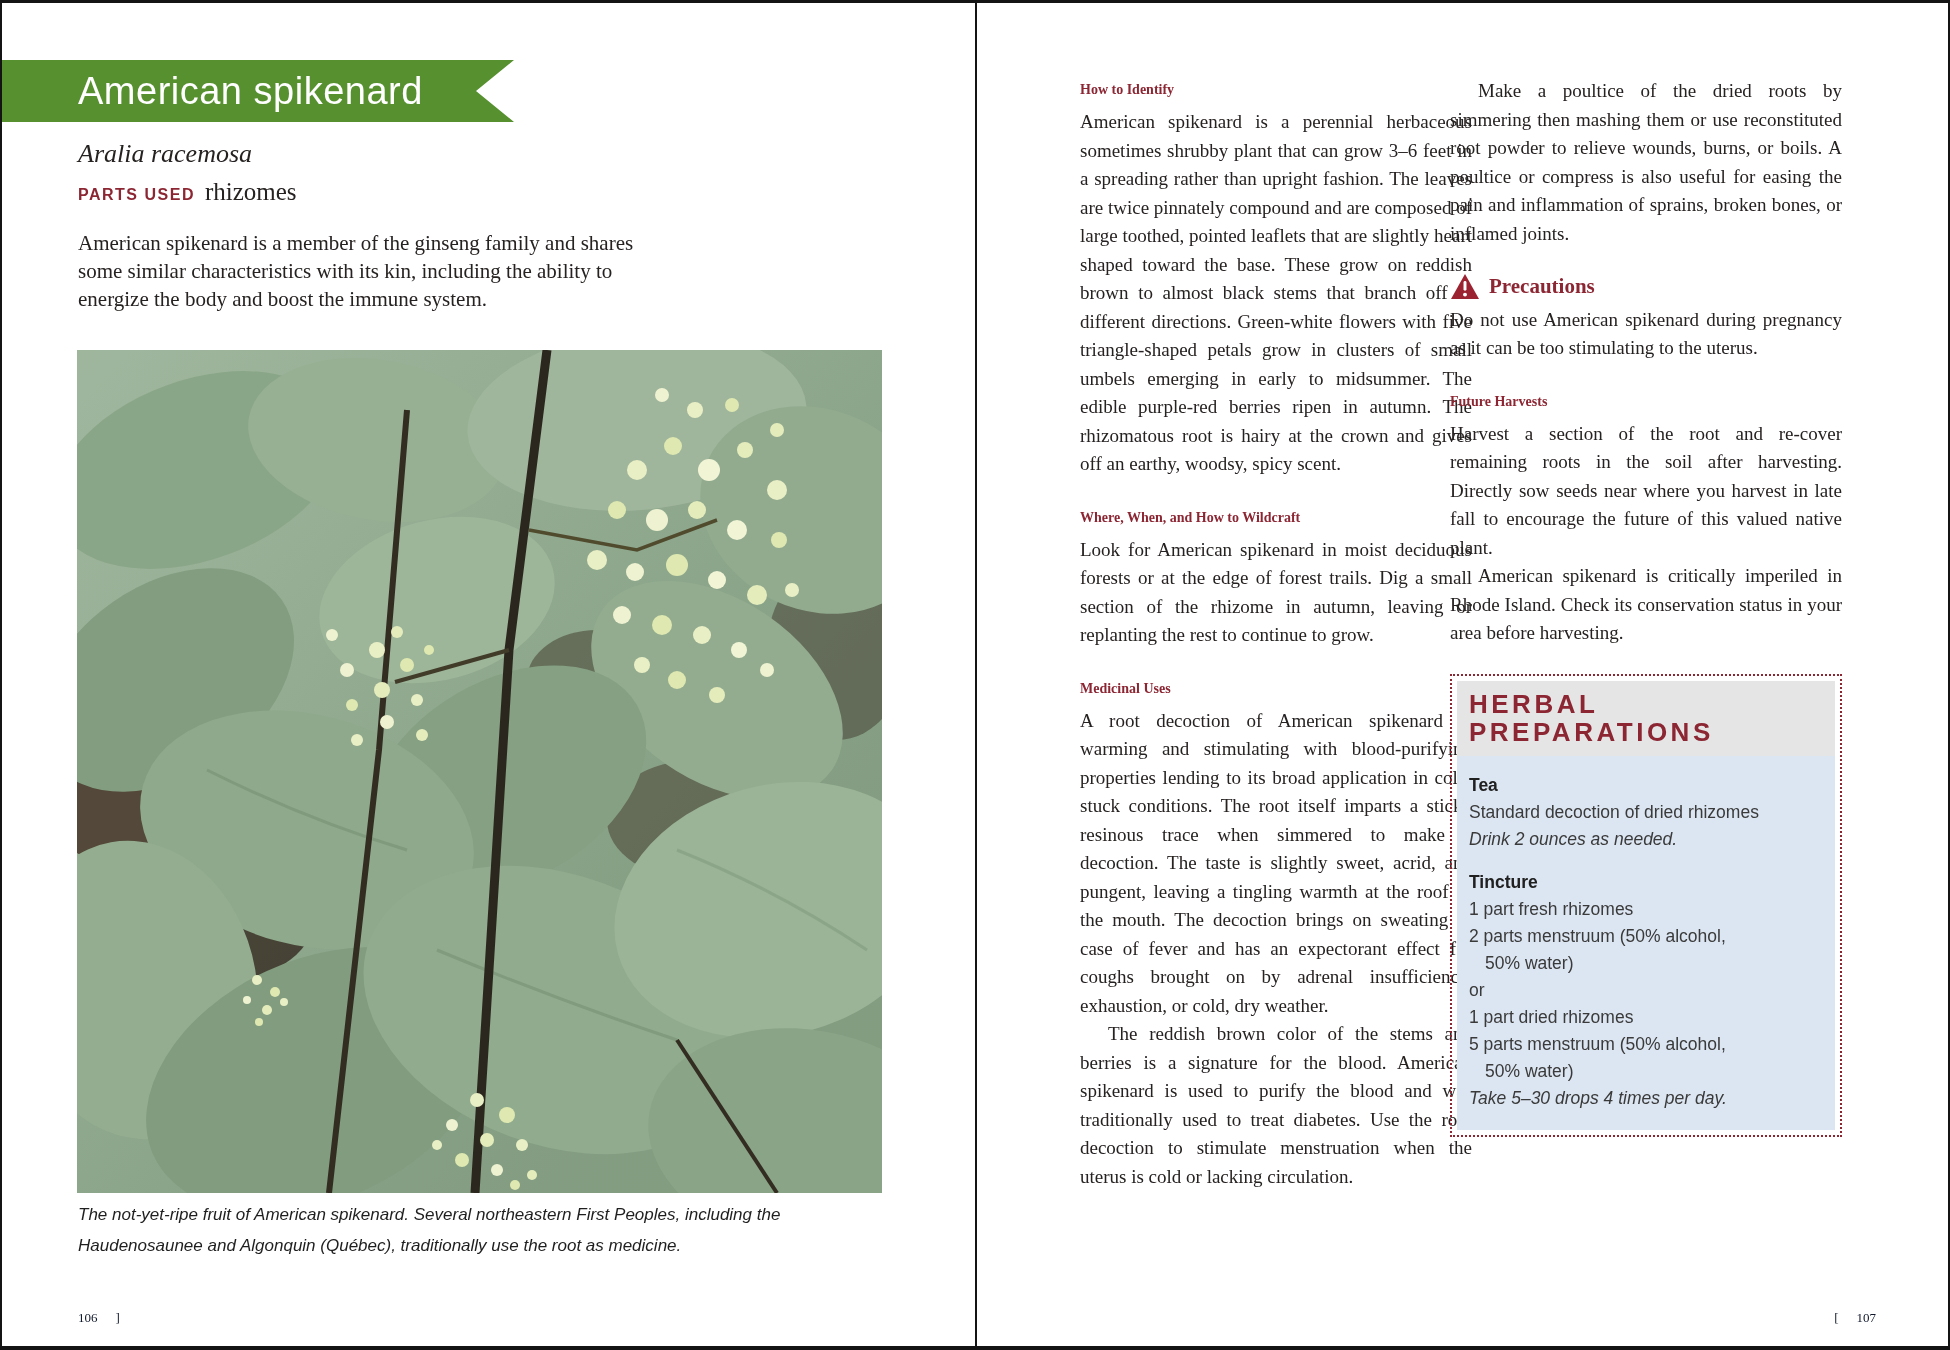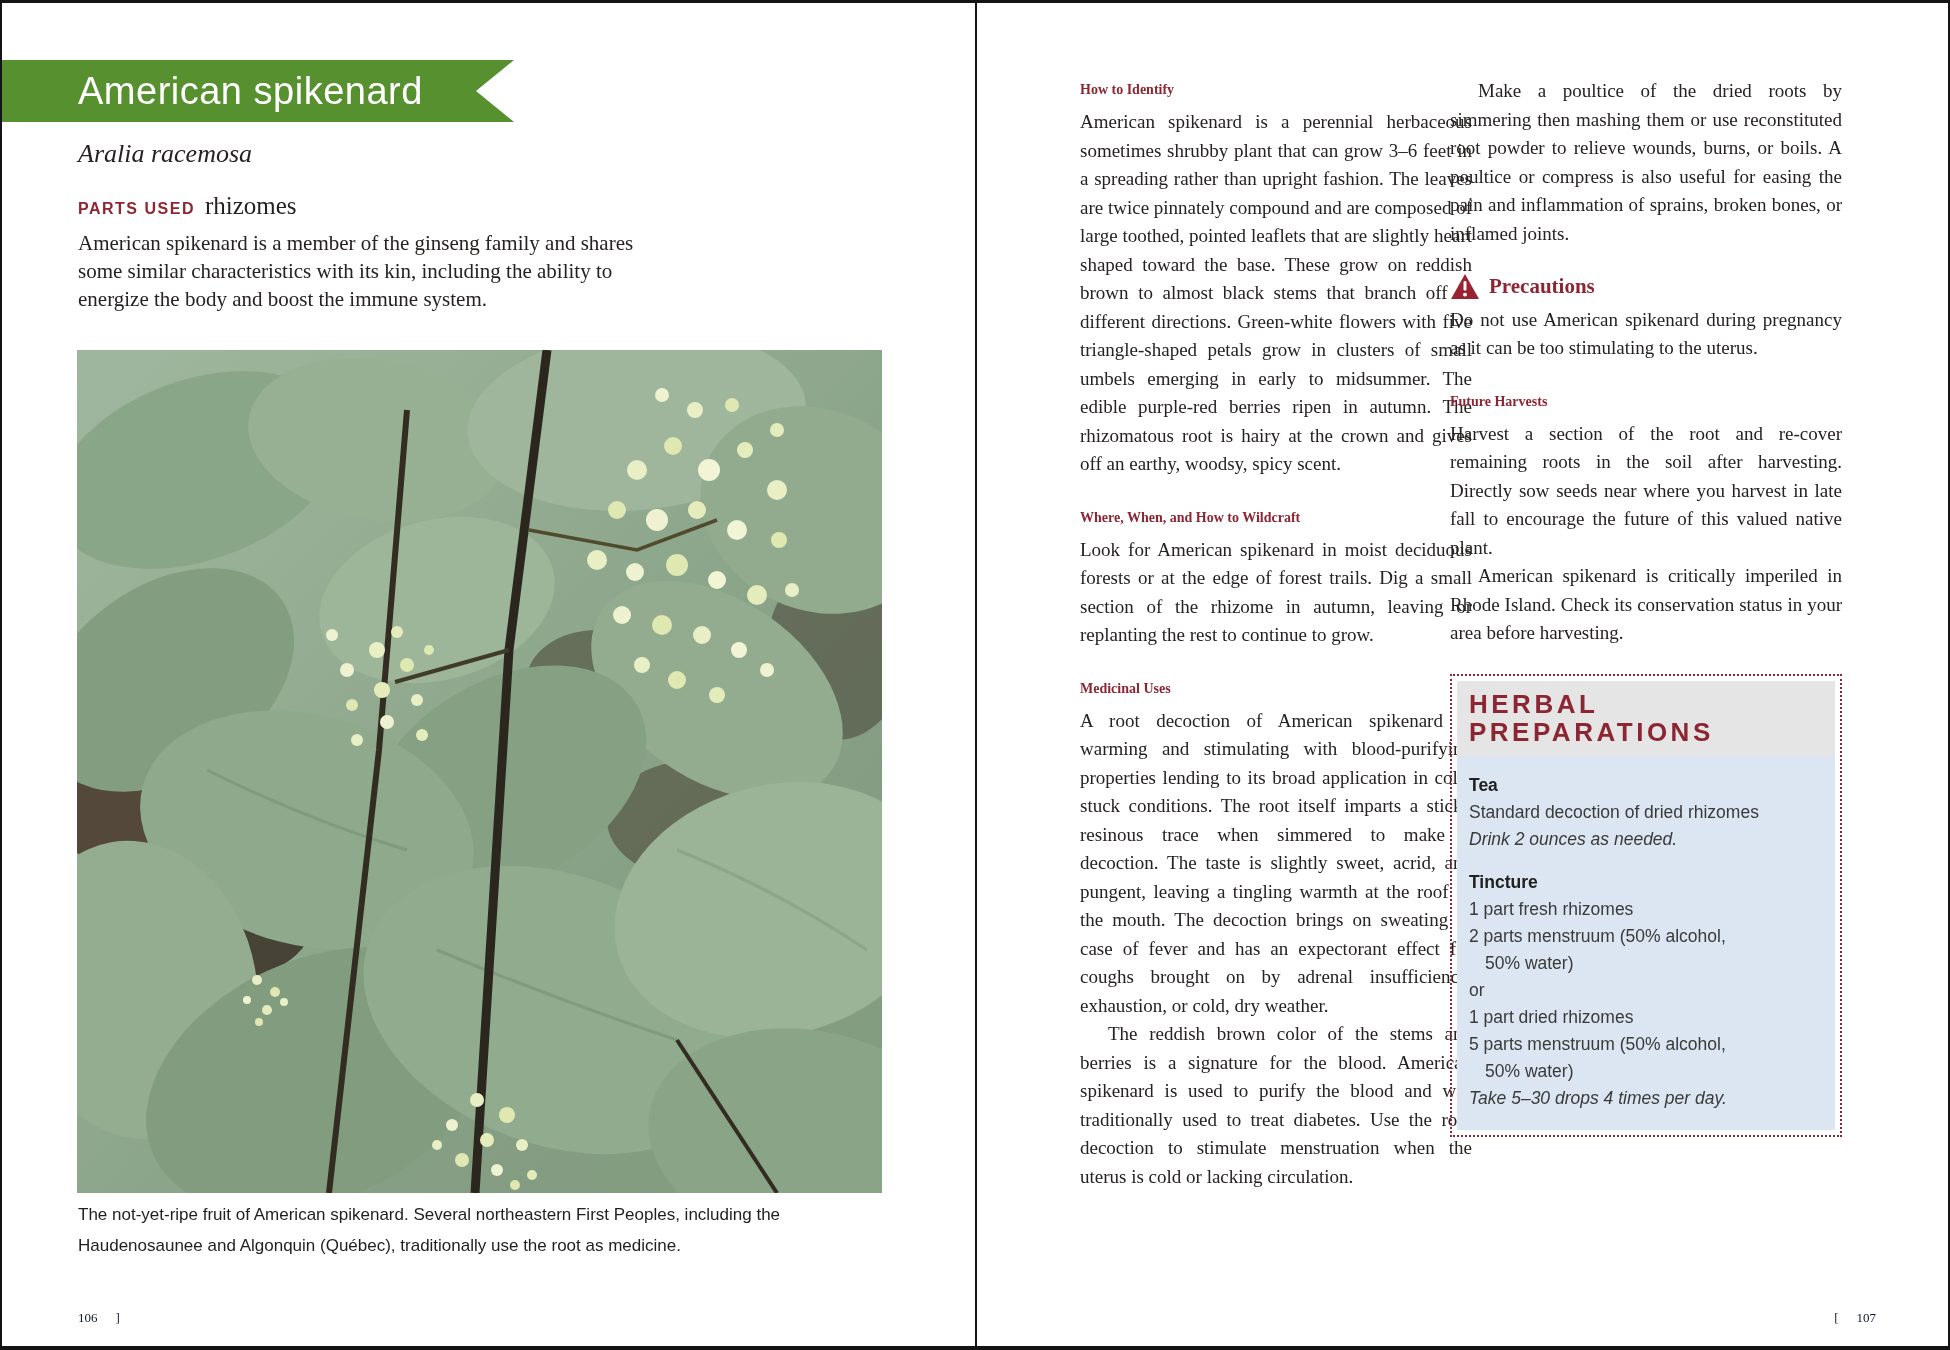--- a/index.html
+++ b/index.html
@@ -16,35 +16,35 @@
   .banner {
     position:absolute; left:0; top:57px; width:512px; height:62px;
     background:#57912f; display:flex; align-items:center;
     clip-path:polygon(0 0, 100% 0, calc(100% - 38px) 50%, 100% 100%, 0 100%);
   }
   .banner-title {
     font-family:"Liberation Sans", sans-serif; font-weight:400;
     font-size:38px; color:#ffffff; padding-left:76px; letter-spacing:0.5px;
   }
   .latin-name { position:absolute; left:76px; top:136px; font-style:italic; font-size:26px; }
-  .parts-row { position:absolute; left:76px; top:189px; display:flex; align-items:baseline; gap:10px;justify-content:center; }
+  .parts-row { position:absolute; left:76px; top:175px; display:flex; align-items:baseline; gap:10px;justify-content:center; }
   .parts-label {
     font-family:"Liberation Sans", sans-serif; font-size:16px; font-weight:700;
     letter-spacing:1.5px; color:#8c2633;
   }
   .parts-value { font-size:25px; }
   .intro {
     position:absolute; left:76px; top:226px; width:585px;
     font-size:21px; line-height:28px;
   }
   .photo-frame { position:absolute; left:75px; top:347px; width:805px; height:843px; overflow:hidden; }
   .photo-frame svg { display:block; width:100%; height:100%; }
   .caption {
     position:absolute; left:76px; top:1196px; width:745px;
-    font-family:"Liberation Sans", sans-serif; font-size:17px; line-height:31px; color:#1f1f1f;
+    font-family:"Liberation Sans", sans-serif; font-size:17px; line-height:31px; color:#1f1f1f;font-style:italic;
   }
   .folio { position:absolute; bottom:20px; font-size:13px; color:#0f172a; }
   .folio-left { left:76px; }
   .folio-right { right:72px; text-align:right; }
   .folio span { display:inline-block; }
   .folio-left .bracket { margin-left:18px; }
   .folio-right .bracket { margin-right:18px; }
 
   
   .col { position:absolute; top:74px; width:392px; font-size:19px; line-height:28.5px; text-align:justify; }

